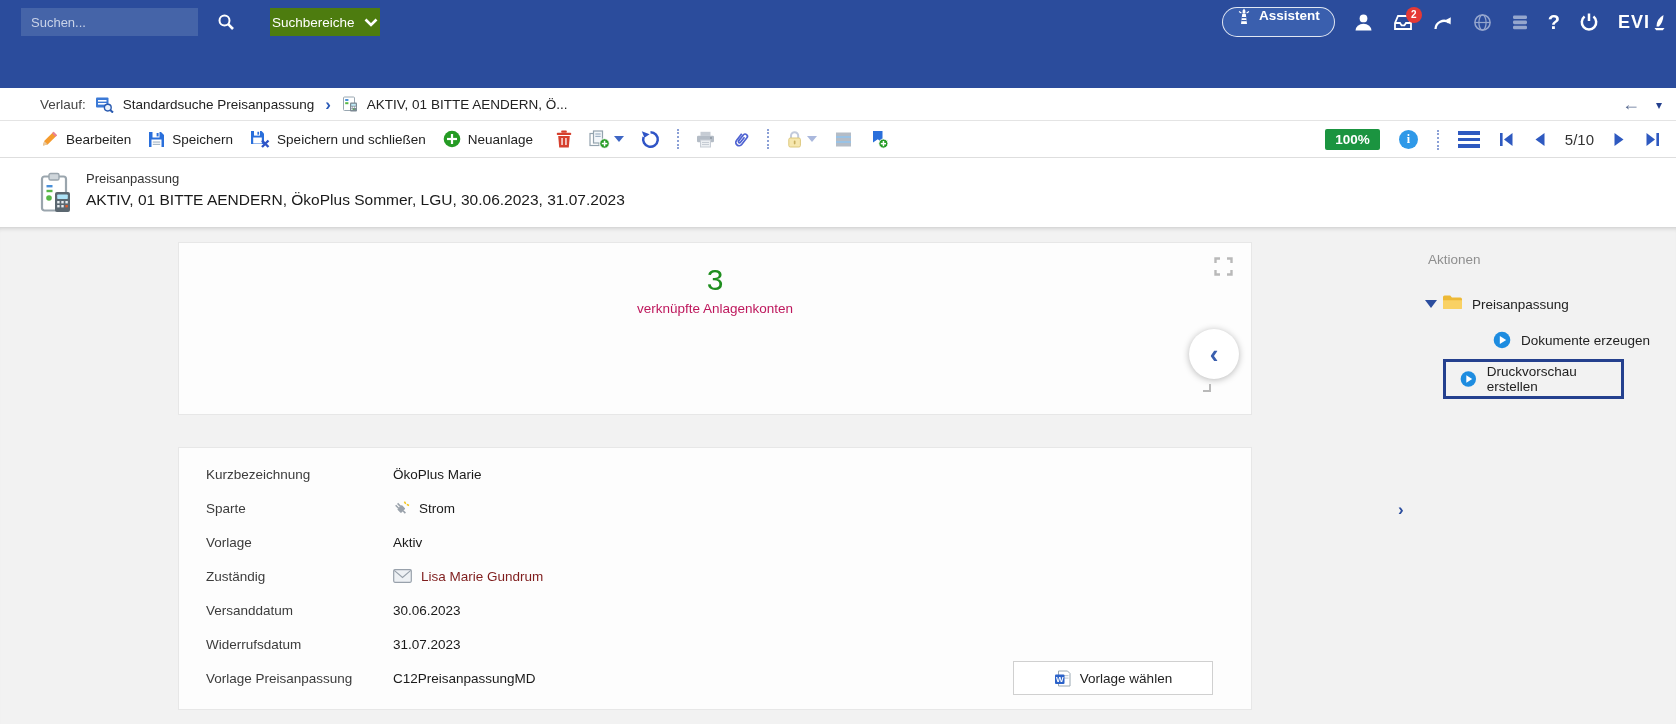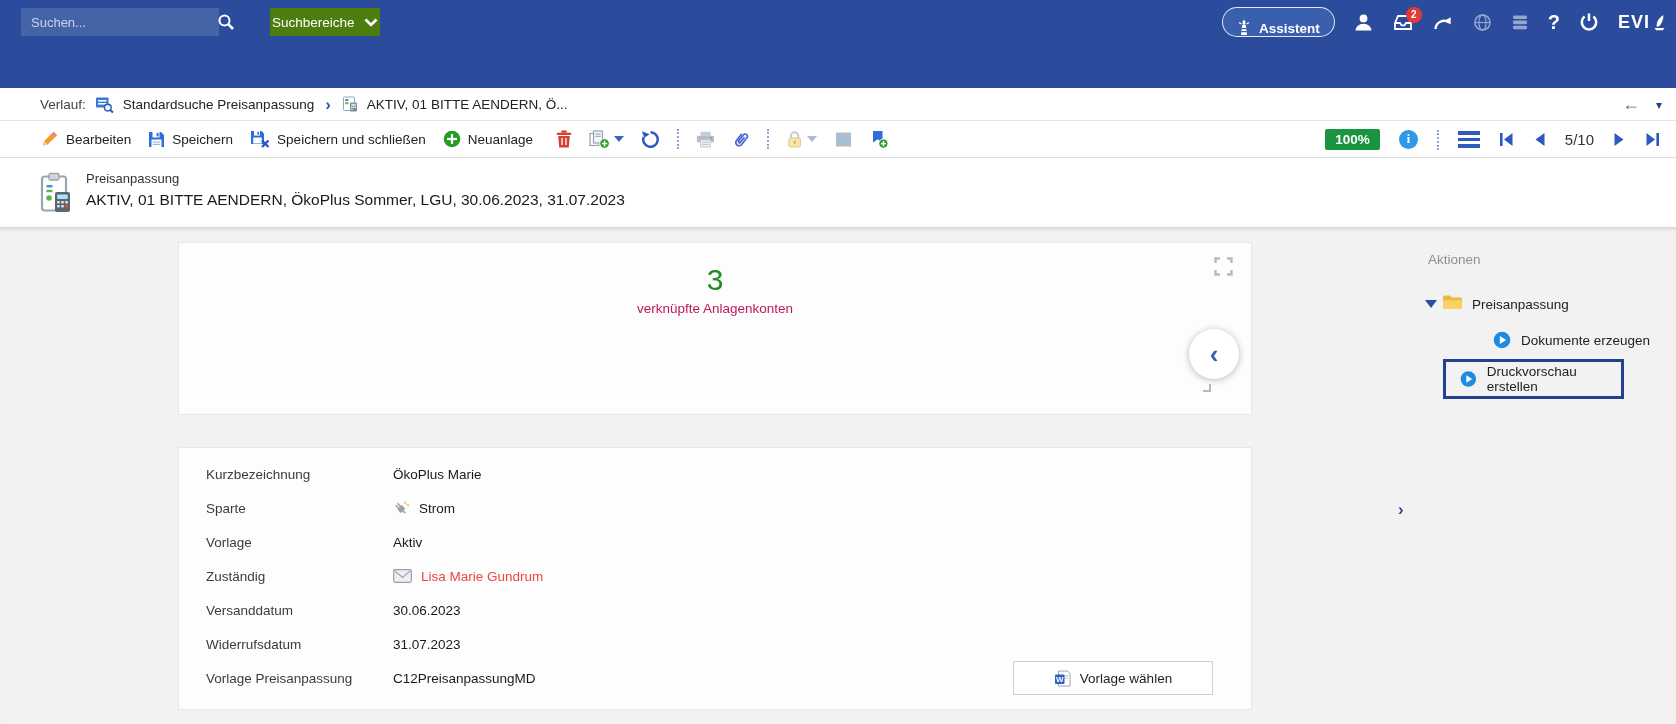--- a/index.html
+++ b/index.html
@@ -2,27 +2,27 @@
 <html><head>
 <meta charset="utf-8">
 <style>
   * { margin:0; padding:0; box-sizing:border-box; }
   html,body { width:1676px; height:724px; }
   body { font-family:"Liberation Sans", sans-serif; }
   .app { position:relative; width:1676px; height:724px; overflow:hidden; background:#f2f2f2; }
 
   
   .topbar { position:absolute; top:0; left:0; right:0; height:44px; background:#2b4c9c; }
-  .search-box { position:absolute; left:21px; top:8px; width:198px; height:28px; background:#4564a8; display:flex; align-items:center; }
+  .search-box { position:absolute; left:21px; top:8px; width:177px; height:28px; background:#4564a8; display:flex; align-items:center; }
   .search-box input { flex:1; background:transparent; border:none; outline:none; color:#fff; font-size:13px; padding:0 10px; font-family:"Liberation Sans",sans-serif; }
   .search-box input::placeholder { color:#c9d3e8; }
   .search-btn { width:34px; height:28px; display:flex; align-items:center; justify-content:center; cursor:pointer; }
   .suchbereiche { position:absolute; left:270px; top:8px; height:28px; background:#4d7c0f; color:#fff; font-size:13.5px; display:flex; align-items:center; gap:9px; padding:0 2px; cursor:pointer; }
   .topbar-right { position:absolute; right:10px; top:0; height:44px; display:flex; align-items:center; gap:19px; }
-  .assistent-pill { height:30px; border:1.5px solid rgba(255,255,255,.85); border-radius:15px; background:#3a5fae; color:#fff; font-size:13.5px; font-weight:bold; display:flex; align-items:flex-end; gap:8px; padding:0 14px; cursor:pointer; }
+  .assistent-pill { height:30px; border:1.5px solid rgba(255,255,255,.85); border-radius:15px; background:#3a5fae; color:#fff; font-size:13.5px; font-weight:bold; display:flex; align-items:flex-start; gap:8px; padding:0 14px; cursor:pointer; }
   .tb-ico { position:relative; display:flex; align-items:center; justify-content:center; cursor:pointer; }
   .tb-ico.dim { opacity:.5; }
   .badge { position:absolute; top:-7px; right:-8px; min-width:16px; height:16px; border-radius:8px; background:#e53935; color:#fff; font-size:10px; font-weight:bold; display:flex; align-items:center; justify-content:center; padding:0 3px; }
   .help-glyph { color:#fff; font-size:20px; font-weight:bold; }
   .brand { display:flex; align-items:center; gap:3px; color:#fff; font-size:18px; font-weight:bold; letter-spacing:1px; }
 
   
   .tabbar { position:absolute; top:44px; left:0; right:0; height:44px; background:#2b4c9c; }
   .tab-left-chevron { position:absolute; left:12px; top:54px; color:#fff; font-size:17px; font-weight:bold; cursor:pointer; }
   .tab { position:absolute; top:51px; height:37px; display:flex; align-items:center; gap:10px; padding:0 14px; font-size:13.5px; cursor:pointer; }
@@ -65,21 +65,21 @@
   .kpi-value { position:absolute; left:0; right:0; top:20px; text-align:center; font-size:30px; color:#1e8e1e; }
   .kpi-label { position:absolute; left:0; right:0; top:58px; text-align:center; font-size:13.5px; color:#be185d; }
   .expand-btn { position:absolute; right:18px; top:14px; cursor:pointer; }
   .collapse-circle { position:absolute; right:12px; top:86px; width:50px; height:50px; border-radius:50%; background:#fff; box-shadow:0 1px 7px rgba(0,0,0,.28); display:flex; align-items:center; justify-content:center; color:#3a5fae; font-size:26px; font-weight:bold; cursor:pointer; }
   .corner-mark { position:absolute; right:40px; bottom:22px; width:8px; height:8px; border-right:2px solid #b9b9b9; border-bottom:2px solid #b9b9b9; }
 
   .form-card { top:219px; height:263px; }
   .frow { position:absolute; left:0; right:0; height:34px; display:flex; align-items:center; }
   .flabel { position:absolute; left:27px; width:180px; font-size:13.5px; color:#3c3c3c; }
   .fvalue { position:absolute; left:214px; font-size:13.5px; color:#1a1a1a; display:flex; align-items:center; gap:9px; }
-  .fvalue.link { color:#ef4444; cursor:pointer; }
+  .fvalue.link { color:#7f1d1d; cursor:pointer; }
   .vorlage-btn { position:absolute; right:38px; top:213px; width:200px; height:34px; background:#fff; border:1px solid #d0d0d0; display:flex; align-items:center; justify-content:center; gap:9px; font-size:13.5px; color:#222; cursor:pointer; }
 
   
   .actions { position:absolute; left:1410px; top:0; right:0; bottom:0; }
   .actions-title { position:absolute; left:18px; top:24px; font-size:13.5px; color:#8f8f8f; }
   .tree-caret { position:absolute; left:15px; top:72px; width:0; height:0; border-left:6px solid transparent; border-right:6px solid transparent; border-top:8px solid #2b4d9e; cursor:pointer; }
   .tree-folder { position:absolute; left:32px; top:66px; cursor:pointer; }
   .tree-label { position:absolute; left:62px; top:69px; font-size:13.5px; color:#222; cursor:pointer; }
   .action-item { position:absolute; display:flex; align-items:center; gap:10px; font-size:13.5px; color:#222; cursor:pointer; }
   .action-item.one { left:83px; top:103px; }

